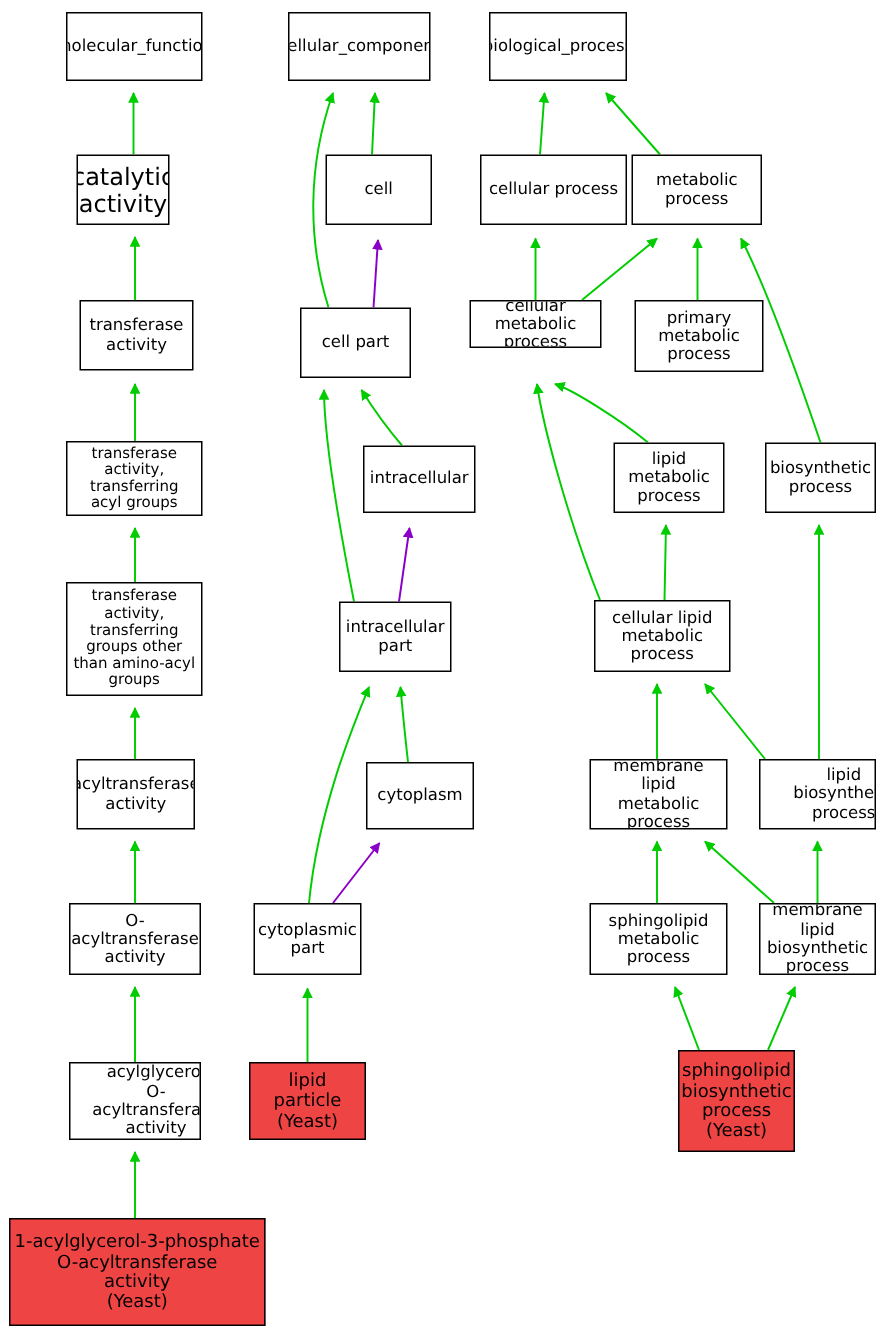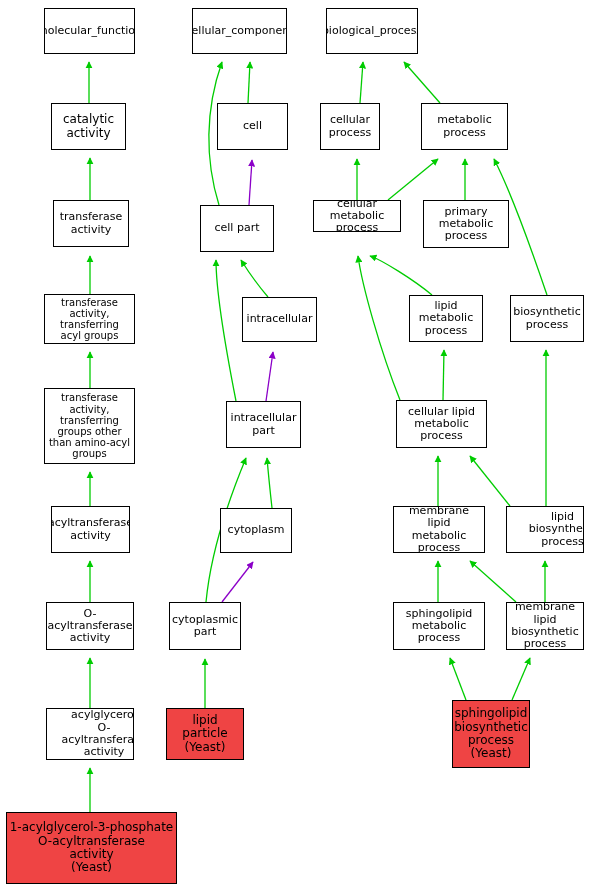--- a/index.html
+++ b/index.html
@@ -100,27 +100,27 @@
   <div id="nodes-layer">
       <div class="node" style="left: 44px; top: 8px; width: 91px; height: 46px; font-size: 11px;">
         <span class="label">molecular_function</span>
       </div>
       <div class="node" style="left: 192px; top: 8px; width: 95px; height: 46px; font-size: 11px;">
         <span class="label">cellular_component</span>
       </div>
       <div class="node" style="left: 326px; top: 8px; width: 92px; height: 46px; font-size: 11px;">
         <span class="label">biological_process</span>
       </div>
-      <div class="node" style="left: 51px; top: 103px; width: 75px; height: 47px; font-size: 12px;">
+      <div class="node" style="left: 51px; top: 103px; width: 62px; height: 47px; font-size: 16px;">
         <span class="label">catalytic activity</span>
       </div>
       <div class="node" style="left: 217px; top: 103px; width: 71px; height: 47px; font-size: 11px;">
         <span class="label">cell</span>
       </div>
-      <div class="node" style="left: 320px; top: 103px; width: 60px; height: 47px; font-size: 11px;">
+      <div class="node" style="left: 320px; top: 103px; width: 98px; height: 47px; font-size: 11px;">
         <span class="label">cellular process</span>
       </div>
       <div class="node" style="left: 421px; top: 103px; width: 87px; height: 47px; font-size: 11px;">
         <span class="label">metabolic process</span>
       </div>
       <div class="node" style="left: 53px; top: 200px; width: 76px; height: 47px; font-size: 11px;">
         <span class="label">transferase
 activity</span>
       </div>
       <div class="node" style="left: 200px; top: 205px; width: 74px; height: 47px; font-size: 11px;">
@@ -162,21 +162,21 @@
 part</span>
       </div>
       <div class="node" style="left: 396px; top: 400px; width: 91px; height: 48px; font-size: 11px;">
         <span class="label">cellular lipid
 metabolic process</span>
       </div>
       <div class="node" style="left: 51px; top: 506px; width: 79px; height: 47px; font-size: 11px;">
         <span class="label">acyltransferase
 activity</span>
       </div>
-      <div class="node" style="left: 220px; top: 508px; width: 72px; height: 45px; font-size: 11px;">
+      <div class="node" style="left: 244px; top: 508px; width: 72px; height: 45px; font-size: 11px;">
         <span class="label">cytoplasm</span>
       </div>
       <div class="node" style="left: 393px; top: 506px; width: 92px; height: 47px; font-size: 11px;">
         <span class="label">membrane lipid
 metabolic process</span>
       </div>
       <div class="node" style="left: 506px; top: 506px; width: 78px; height: 47px; font-size: 11px; padding-left: 35px;">
         <span class="label">lipid biosynthetic
 process</span>
       </div>

